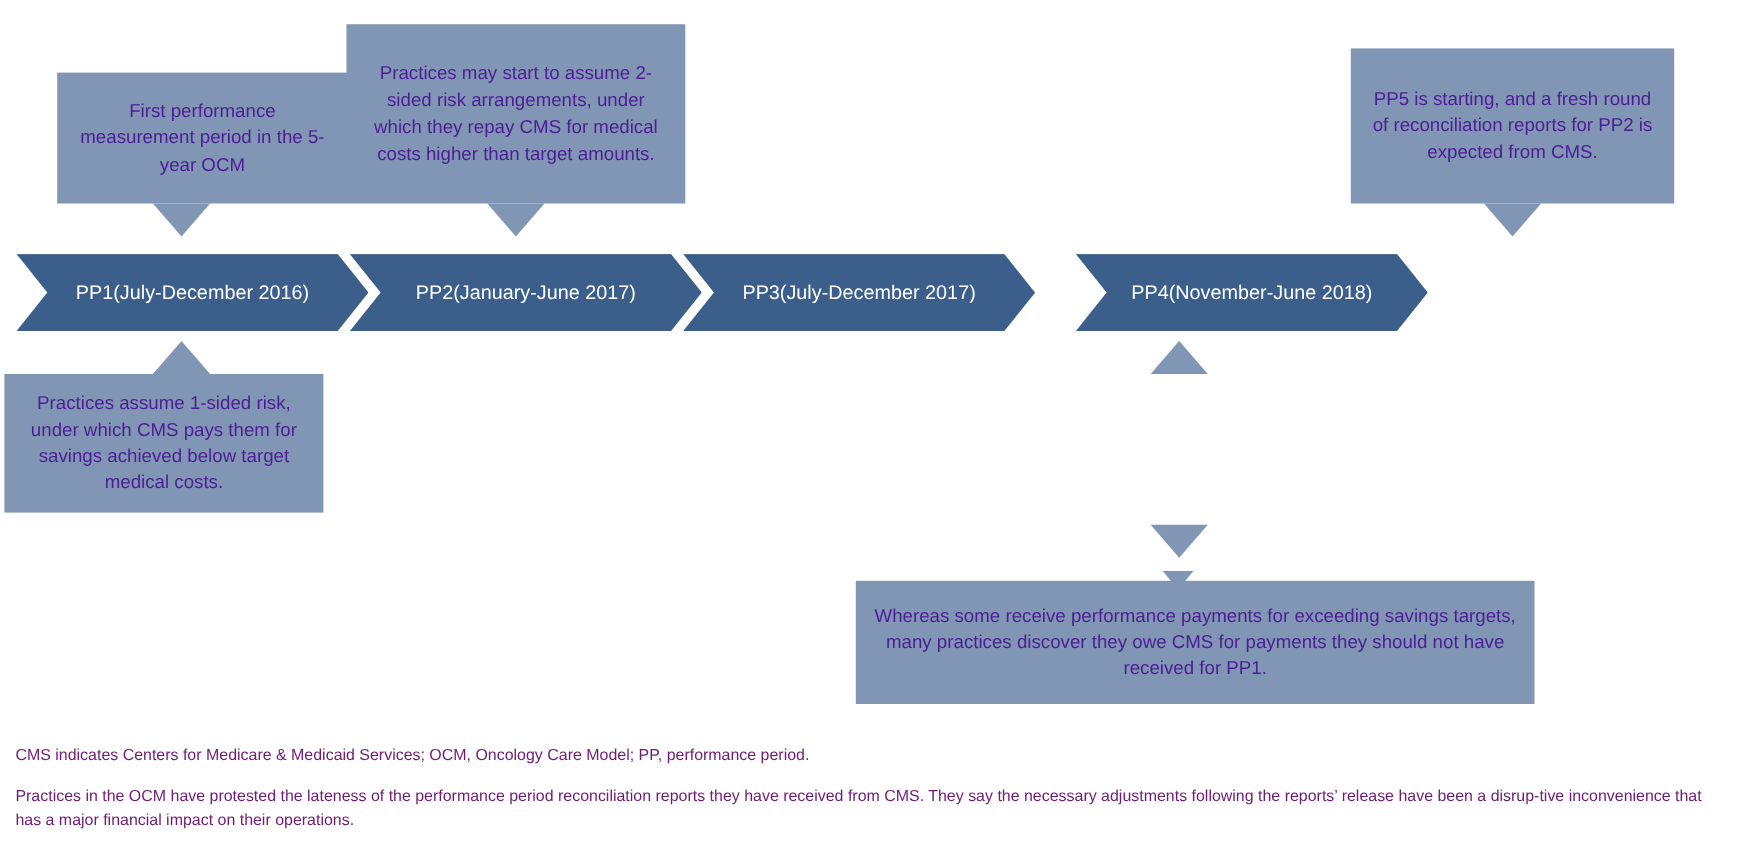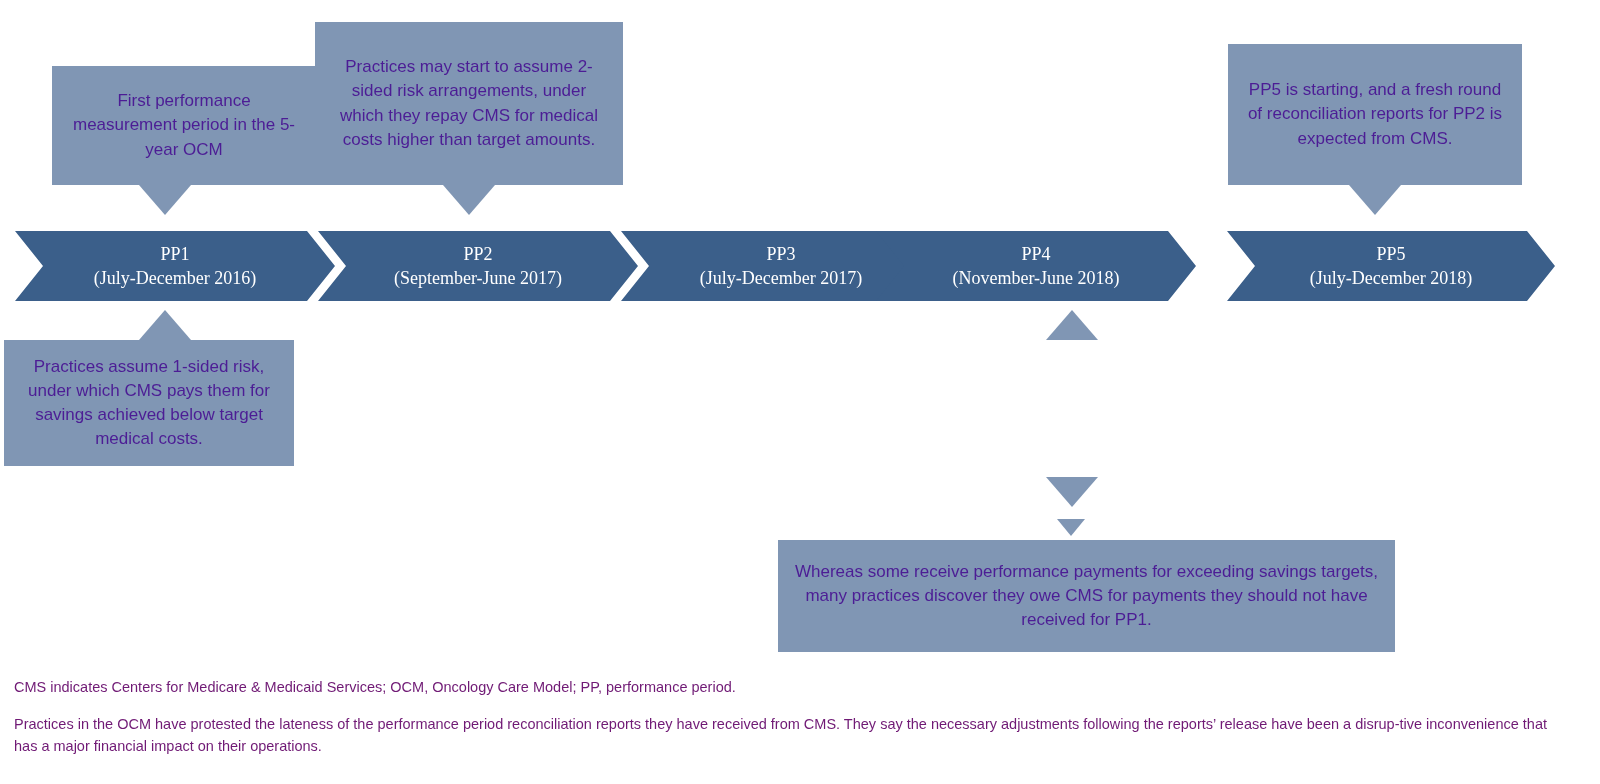--- a/index.html
+++ b/index.html
@@ -62,27 +62,26 @@
     width: 1540px;
     height: 70px;
   }
   .chev {
     position: absolute;
     top: 0;
     height: 70px;
     background: #3b5f8a;
     color: #ffffff;
     display: flex;
-    flex-direction: column;
+    flex-direction: row;
     align-items: center;
     justify-content: center;
     font-size: 18px;
     line-height: 1.35;
     text-align: center;
-    font-family: Liberation Serif, serif;
   }
   .chev-first {
     clip-path: polygon(0 0, calc(100% - 28px) 0, 100% 50%, calc(100% - 28px) 100%, 0 100%, 28px 50%);
   }
   .chev-mid {
     clip-path: polygon(0 0, calc(100% - 28px) 0, 100% 50%, calc(100% - 28px) 100%, 0 100%, 28px 50%);
   }
   .chev-last {
     clip-path: polygon(0 0, calc(100% - 28px) 0, 100% 50%, calc(100% - 28px) 100%, 0 100%, 28px 50%);
   }
@@ -122,51 +121,47 @@
 
   <div id="timeline">
 
     <div class="chev chev-first" style="left:0px; width:320px;">
       <span class="l1">PP1</span>
       <span class="l2">(July-December 2016)</span>
     </div>
 
     <div class="chev chev-mid" style="left:303px; width:320px;">
       <span class="l1">PP2</span>
-      <span class="l2">(September-June 2017)</span>
+      <span class="l2">(January-June 2017)</span>
     </div>
 
     <div class="chev chev-mid" style="left:606px; width:320px;">
       <span class="l1">PP3</span>
       <span class="l2">(July-December 2017)</span>
     </div>
 
-    <div class="chev chev-mid" style="left:861px; width:320px;">
+    <div class="chev chev-mid" style="left:963px; width:320px;">
       <span class="l1">PP4</span>
       <span class="l2">(November-June 2018)</span>
     </div>
 
-    <div class="chev chev-last" style="left:1212px; width:328px;">
-      <span class="l1">PP5</span>
-      <span class="l2">(July-December 2018)</span>
-    </div>
 
   </div>
 
   <div class="tail tail-up" id="tail-pp1-below" style="left:139px; top:310px;"></div>
   <div class="callout" id="co-pp1-below" style="left:4px; top:340px; width:290px; height:126px;">
     <span class="txt">Practices assume 1-sided risk, under which CMS pays them for savings achieved below target medical costs.</span>
   </div>
 
   <div class="tail tail-up" id="tail-pp4-below" style="left:1046px; top:310px;"></div>
 
   <div class="tail tail-down" id="tail-pp4-connector" style="left:1046px; top:477px;"></div>
 
   <div class="tail tail-down-sm" id="tail-bottom-box" style="left:1057px; top:519px;"></div>
-  <div class="callout" id="co-bottom" style="left:778px; top:540px; width:617px; height:112px;">
+  <div class="callout" id="co-bottom" style="left:778px; top:528px; width:617px; height:112px;">
     <span class="txt">Whereas some receive performance payments for exceeding savings targets, many practices discover they owe CMS for payments they should not have received for PP1.</span>
   </div>
 
   <div class="footnote" id="fn-abbrev">CMS indicates Centers for Medicare &amp; Medicaid Services; OCM, Oncology Care Model; PP, performance period.</div>
 
   <div class="footnote" id="fn-body">Practices in the OCM have protested the lateness of the performance period reconciliation reports they have received from CMS. They say the necessary adjustments following the reports’ release have been a disrup-tive inconvenience that has a major financial impact on their operations.</div>
 
 </div>
 
 </body></html>

